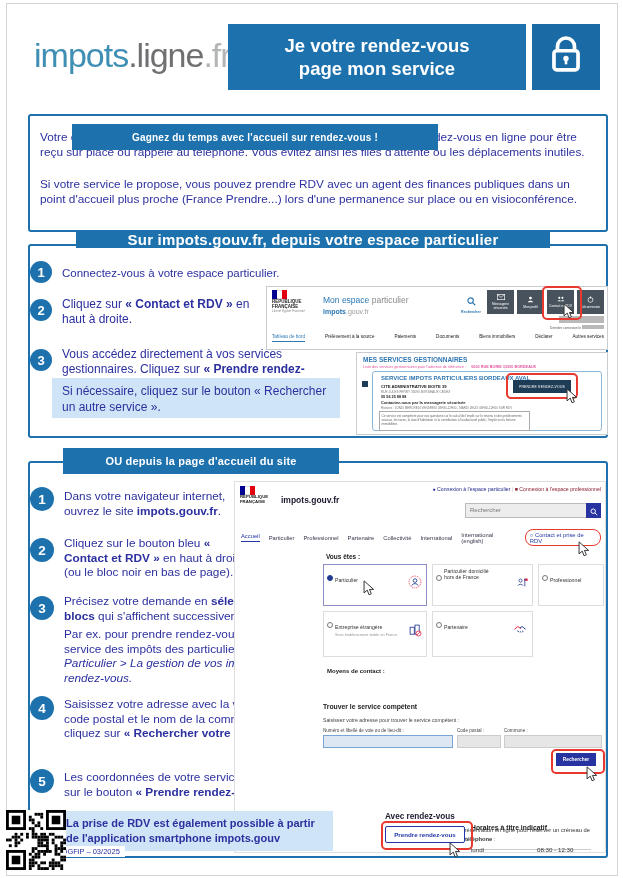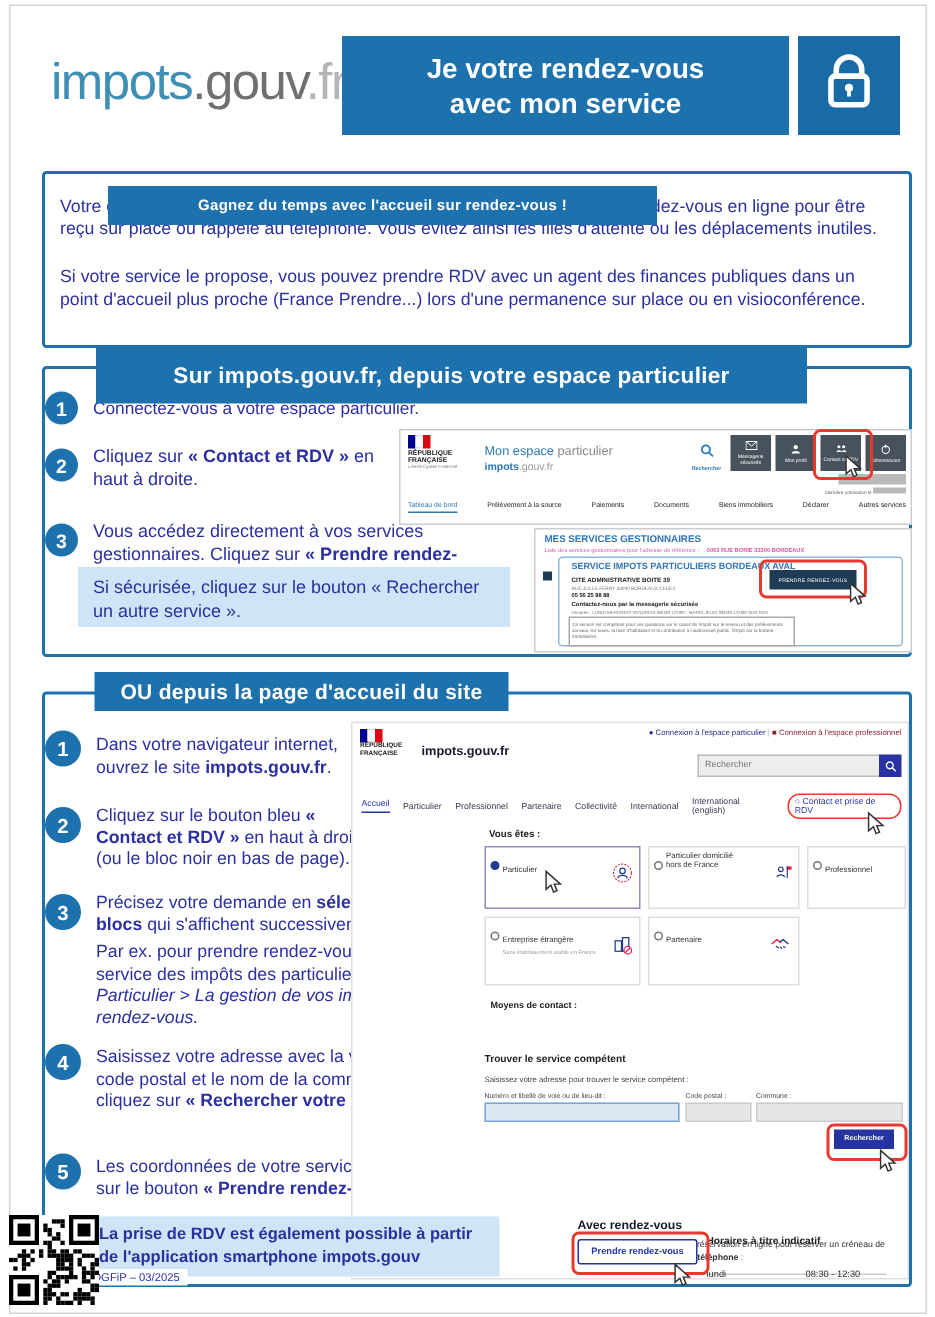--- a/index.html
+++ b/index.html
@@ -31,43 +31,43 @@
   .radio.sel{background:#223a8f;border-color:#223a8f;}
   .grayline{background:#b9b9b9;display:inline-block;}
 </style>
 </head>
 <body>
 
 <div id="page">
   <div class="frame"></div>
 
   <div class="abs" style="left:34px;top:36px;font-size:34px;letter-spacing:-1px;z-index:2;">
-    <span style="color:#3f8fb5;">impots</span><span style="color:#6f7072;">.gouv</span><span style="color:#b3b5b7;">.fr</span>
+    <span style="color:#3f8fb5;">impots</span><span style="color:#6f7072;">.ligne</span><span style="color:#b3b5b7;">.fr</span>
   </div>
   <div class="abs" style="left:228px;top:24px;width:298px;height:66px;background:#1d71ad;display:flex;flex-direction:column;align-items:center;justify-content:center;z-index:2;">
     <div style="color:#fff;font-weight:bold;font-size:18.5px;line-height:1.25;">Je votre rendez-vous</div>
-    <div style="color:#fff;font-weight:bold;font-size:18.5px;line-height:1.25;">avec mon service</div>
+    <div style="color:#fff;font-weight:bold;font-size:18.5px;line-height:1.25;">page mon service</div>
   </div>
   <div class="abs" style="left:532px;top:24px;width:68px;height:66px;background:#1a6aa5;display:flex;align-items:center;justify-content:center;z-index:2;">
     <span>
       <svg viewBox="0 0 24 28" width="34" height="40">
           <path d="M6 11 V8 a6 6 0 0 1 12 0 v3" fill="none" stroke="#fff" stroke-width="2.6"></path>
           <rect x="3.5" y="11" width="17" height="13.5" rx="2" fill="none" stroke="#fff" stroke-width="2.6"></rect>
           <circle cx="12" cy="16.5" r="1.9" fill="#fff"></circle>
           <rect x="11.1" y="17" width="1.8" height="3.6" fill="#fff"></rect>
         </svg>
     </span>
   </div>
 
   <div class="banner" style="left:72px;top:100px;width:366px;height:26px;font-size:10px;margin-top:24px;">Gagnez du temps avec l'accueil sur rendez-vous !</div>
   <div class="box" style="left:28px;top:114px;width:576px;height:114px;"></div>
   <div class="txt" style="left:40px;top:130px;width:548px;font-size:11.8px;">Votre centre des Finances publiques vous offre la possibilité de prendre rendez-vous en ligne pour être reçu sur place ou rappelé au téléphone. Vous évitez ainsi les files d'attente ou les déplacements inutiles.</div>
   <div class="txt" style="left:40px;top:177px;width:548px;font-size:11.8px;">Si votre service le propose, vous pouvez prendre RDV avec un agent des finances publiques dans un point d'accueil plus proche (France Prendre...) lors d'une permanence sur place ou en visioconférence.</div>
 
-  <div class="banner" style="left:64px;top:231px;width:474px;height:38px;font-size:15px;">Sur impots.gouv.fr, depuis votre espace particulier</div>
+  <div class="banner" style="left:76px;top:231px;width:474px;height:17px;font-size:15px;">Sur impots.gouv.fr, depuis votre espace particulier</div>
   <div class="box" style="left:28px;top:244px;width:576px;height:190px;"></div>
 
   <div class="step" style="left:30px;top:261px;width:22px;height:22px;font-size:13px;">1</div>
   <div class="txt" style="left:62px;top:266px;white-space:nowrap;font-size:11.5px;">Connectez-vous à votre espace particulier.</div>
 
   <div class="step" style="left:30px;top:299px;width:22px;height:22px;font-size:13px;">2</div>
   <div class="txt" style="left:62px;top:297px;width:196px;font-size:12px;">
     <span>Cliquez sur </span><span class="b">« Contact et RDV »</span><span> en haut à droite.</span>
   </div>
 
@@ -142,21 +142,21 @@
   </div>
   <div class="ring" style="left:542px;top:286px;width:36px;height:30px;"></div>
   <span class="cursor" style="left:562px;top:303px;"><svg viewBox="0 0 14 18" width="100%" height="100%">
         <path d="M2 1 L2 14.5 L5.6 11.4 L7.6 16.6 L10.2 15.5 L8.1 10.6 L12.8 10.6 Z" fill="#fff" stroke="#333" stroke-width="1.1"></path>
       </svg></span>
 
   <div class="step" style="left:30px;top:349px;width:22px;height:22px;font-size:13px;">3</div>
   <div class="txt" style="left:62px;top:347px;width:246px;font-size:12px;">
     <span>Vous accédez directement à vos services gestionnaires. Cliquez sur </span><span class="b">« Prendre rendez-vous »</span><span>.</span>
   </div>
-  <div class="lbbox" style="left:52px;top:378px;width:268px;height:28px;padding:6px 10px;font-size:12px;line-height:1.3;">Si sécurisée, cliquez sur le bouton « Rechercher un autre service ».</div>
+  <div class="lbbox" style="left:52px;top:378px;width:268px;height:28px;padding:6px 10px;font-size:12px;line-height:1.3;">Si nécessaire, cliquez sur le bouton « Rechercher un autre service ».</div>
 
   <div class="shot" style="left:356px;top:352px;width:250px;height:81px;">
     <div class="abs" style="left:6px;top:3px;font-size:6.5px;font-weight:bold;color:#2f76b3;">MES SERVICES GESTIONNAIRES</div>
     <div class="abs" style="left:6px;top:12px;font-size:3.8px;color:#e0569f;white-space:nowrap;">
       <span>Liste des services gestionnaires pour l'adresse de référence :</span>
       <span class="b" style="margin-left:4px;">0063 RUE BORIE 33300 BORDEAUX</span>
     </div>
     <span class="abs" style="left:5px;top:28px;width:6px;height:6px;background:#1e3c55;"></span>
     <div class="abs" style="left:15px;top:18px;width:228px;height:58px;border:1px solid #8fb8d8;border-radius:3px;">
       <div class="abs" style="left:8px;top:3px;font-size:6px;font-weight:bold;color:#2f76b3;">SERVICE IMPOTS PARTICULIERS BORDEAUX AVAL</div>
@@ -167,21 +167,21 @@
       <div class="abs" style="left:8px;top:34px;font-size:3px;color:#777;white-space:nowrap;">Horaires : LUNDI MERCREDI VENDREDI 08H30-12H00 - MARDI JEUDI 08H30-12H00 SUR RDV</div>
       <div class="abs" style="left:6px;top:39px;width:146px;height:15px;border:1px solid #aaa;font-size:3.1px;color:#666;padding:1.5px;line-height:1.35;overflow:hidden;">Ce service est compétent pour vos questions sur le calcul de l'impôt sur le revenu et des prélèvements sociaux, les taxes, la taxe d'habitation et la contribution à l'audiovisuel public, l'impôt sur la fortune immobilière.</div>
       <div class="navy abs" style="left:140px;top:8px;width:58px;height:13px;font-size:3.4px;letter-spacing:.2px;">PRENDRE RENDEZ-VOUS</div>
     </div>
   </div>
   <div class="ring" style="left:506px;top:373px;width:68px;height:22px;"></div>
   <span class="cursor" style="left:565px;top:388px;"><svg viewBox="0 0 14 18" width="100%" height="100%">
         <path d="M2 1 L2 14.5 L5.6 11.4 L7.6 16.6 L10.2 15.5 L8.1 10.6 L12.8 10.6 Z" fill="#fff" stroke="#333" stroke-width="1.1"></path>
       </svg></span>
 
-  <div class="banner" style="left:63px;top:448px;width:276px;height:26px;font-size:14px;">OU depuis la page d'accueil du site</div>
+  <div class="banner" style="left:63px;top:448px;width:276px;height:26px;font-size:11px;">OU depuis la page d'accueil du site</div>
   <div class="box" style="left:28px;top:461px;width:576px;height:393px;"></div>
 
   <div class="step" style="left:30px;top:487px;width:24px;height:24px;font-size:13.5px;">1</div>
   <div class="txt" style="left:64px;top:489px;width:172px;font-size:11.8px;">
     <span>Dans votre navigateur internet, ouvrez le site </span><span class="b">impots.gouv.fr</span><span>.</span>
   </div>
 
   <div class="step" style="left:30px;top:538px;width:24px;height:24px;font-size:13.5px;">2</div>
   <div class="txt" style="left:64px;top:536px;width:192px;font-size:11.8px;">
     <span>Cliquez sur le bouton bleu </span><span class="b">« Contact et RDV »</span><span> en haut à droite (ou le bloc noir en bas de page).</span>

